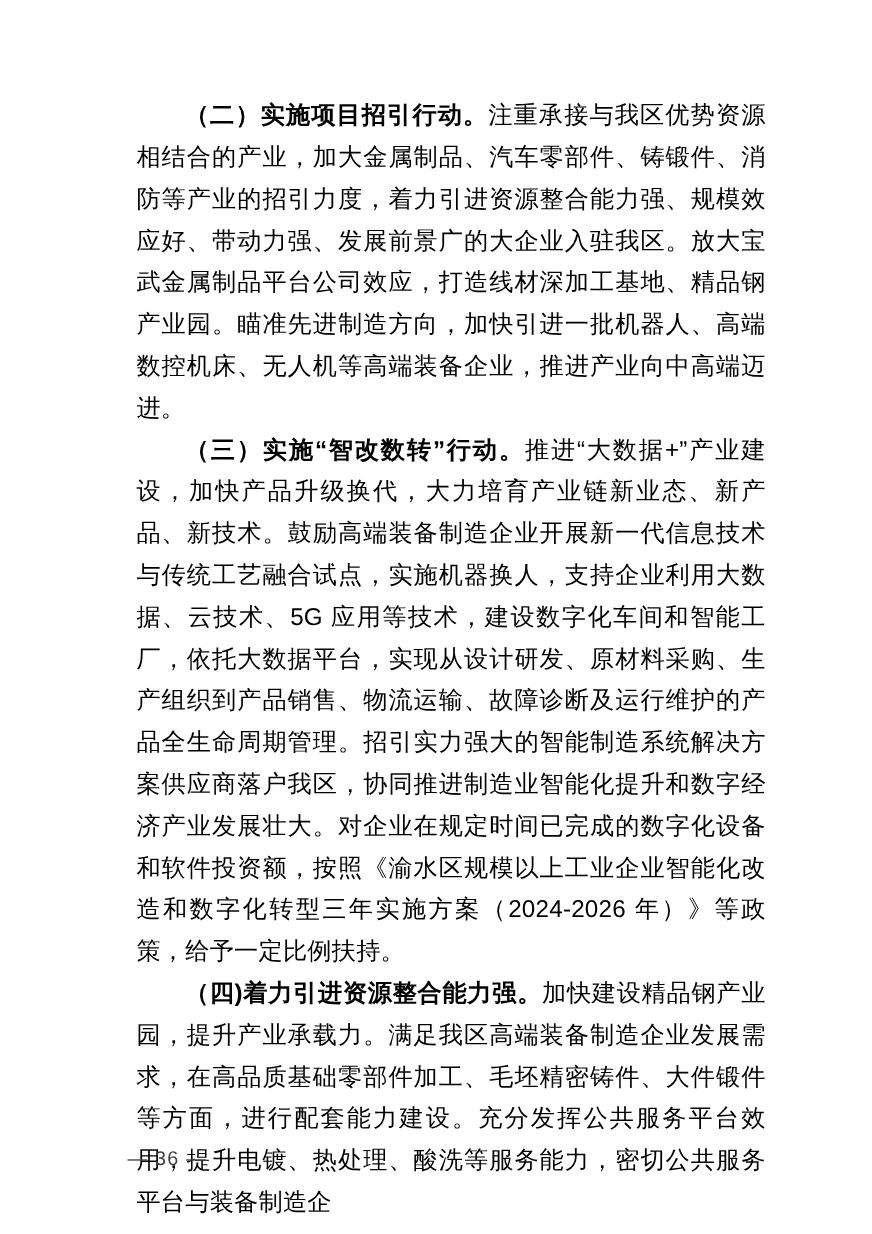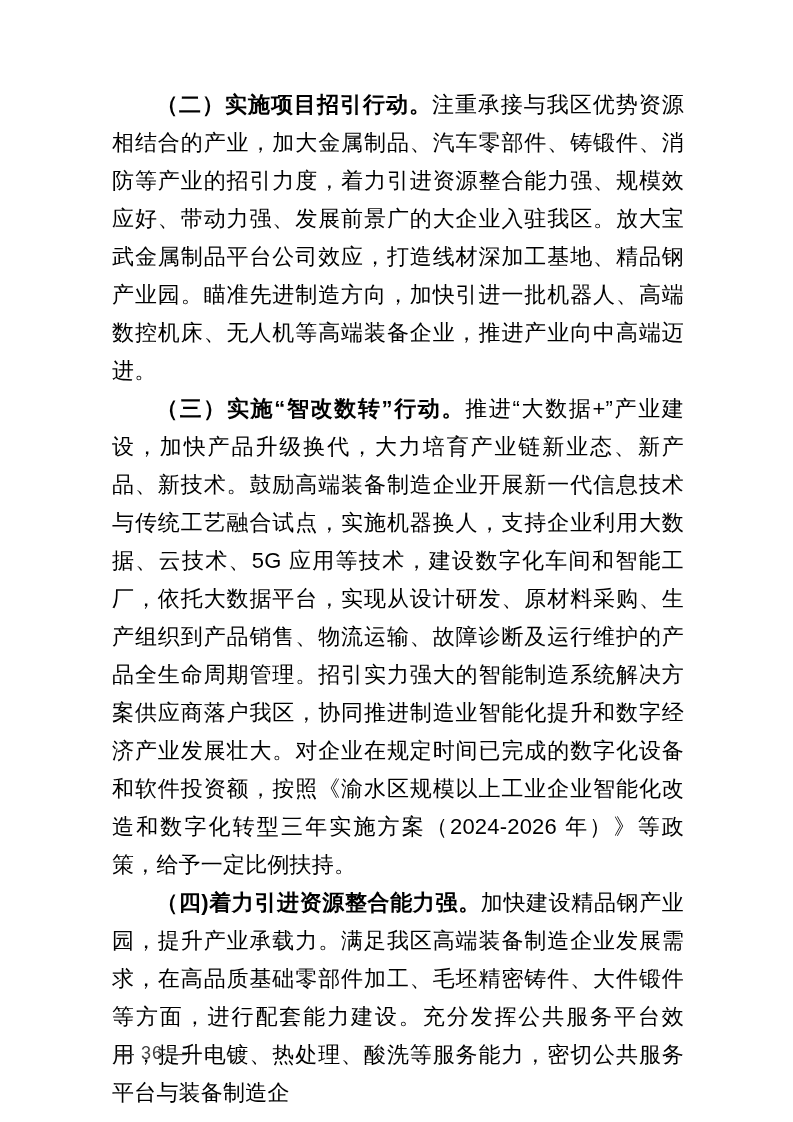--- a/index.html
+++ b/index.html
@@ -12,21 +12,21 @@
     width: 793px;
     height: 1122px;
     margin: 0 auto;
     background: #ffffff;
     overflow: hidden;
     font-family: "Liberation Sans", "DejaVu Sans", sans-serif;
     color: #000000;
   }
   .content {
     position: absolute;
-    left: 112px;
+    left: 124px;
     top: 86px;
     width: 572px;
     font-size: 22px;
     line-height: 38px;
     text-align: justify;
     letter-spacing: 0.2px;
   }
   .para {
     margin: 0;
     text-indent: 2em;

